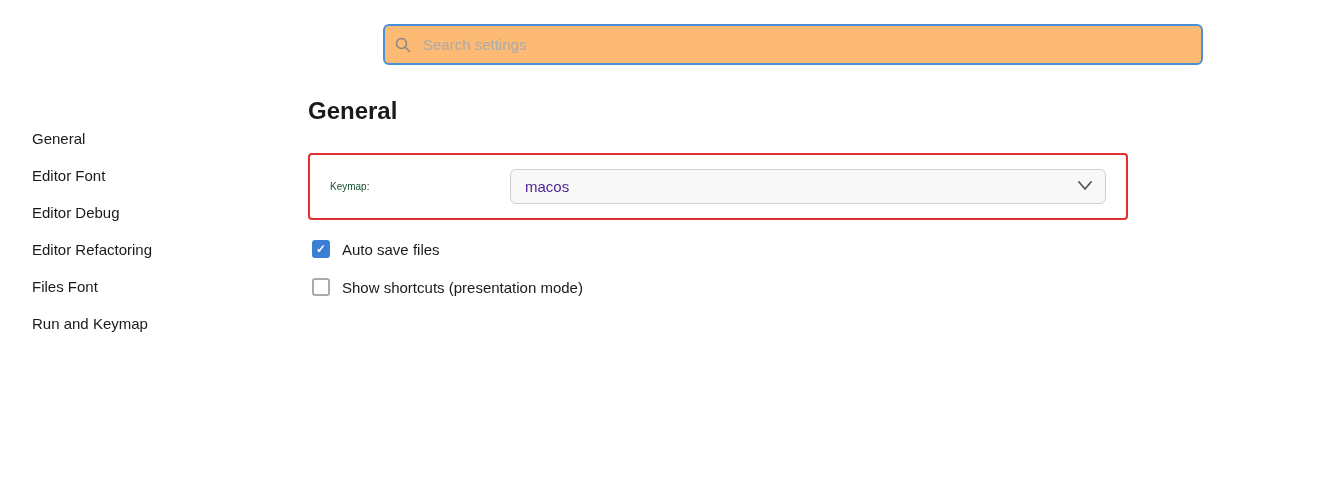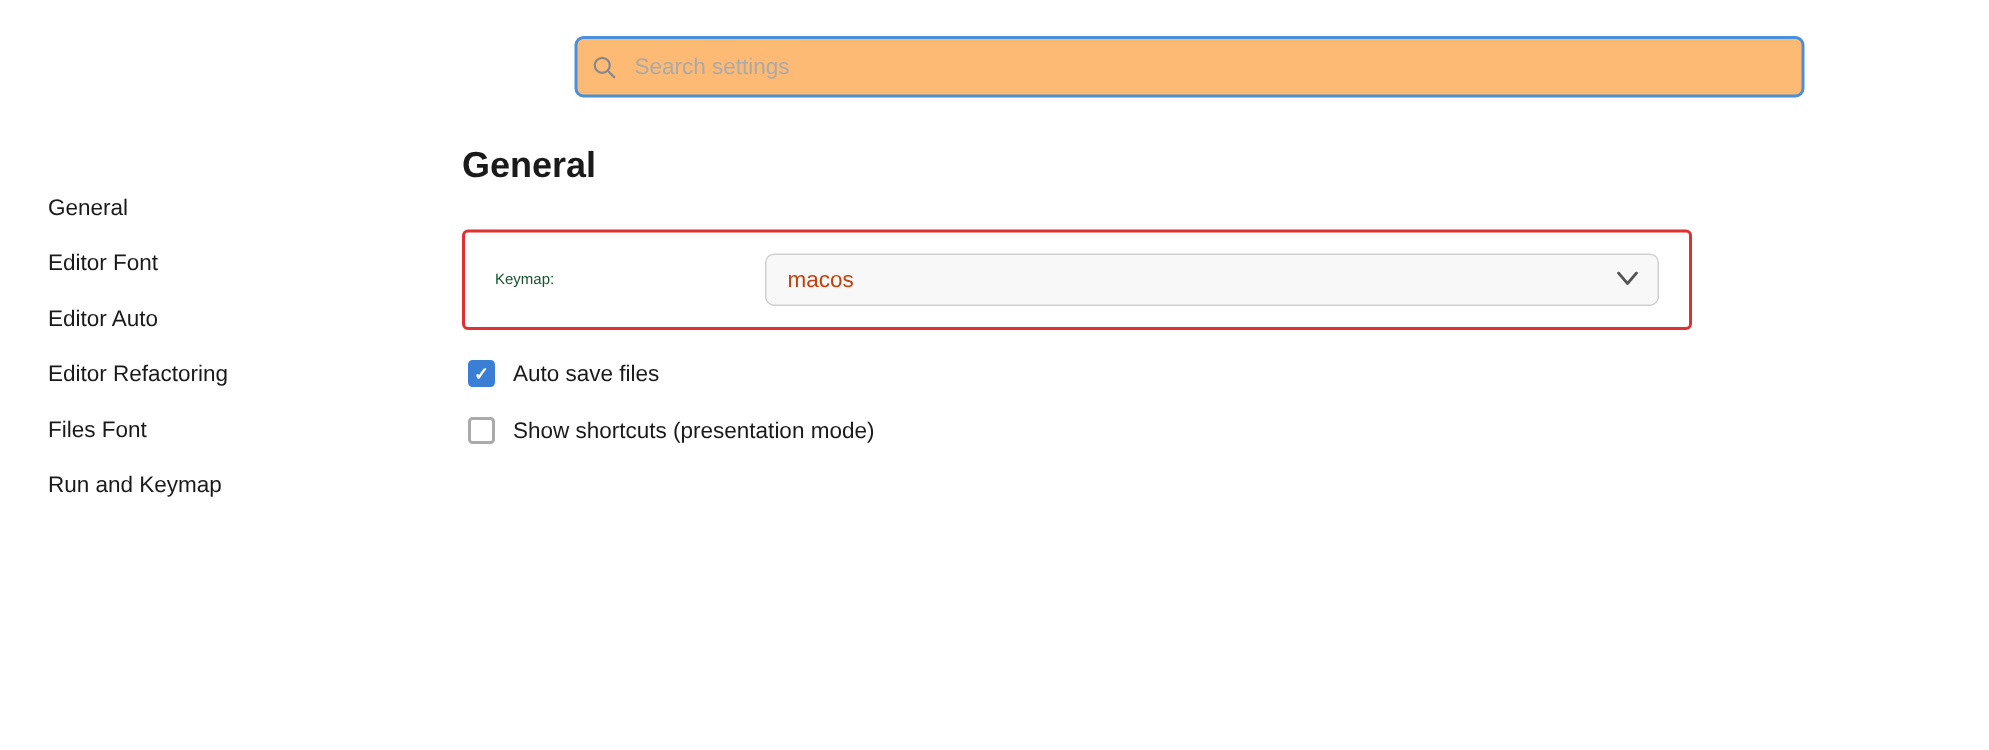--- a/index.html
+++ b/index.html
@@ -114,21 +114,21 @@
       position: relative;
     }
 
     .keymap-select {
       width: 100%;
       padding: 8px 40px 8px 14px;
       font-size: 15px;
       border: 1px solid #d0d0d0;
       border-radius: 6px;
       background: #f8f8f8;
-      color: #c2410c;
+      color: #4c1d95;
       appearance: none;
       cursor: pointer;
       outline: none;
     }
 
     .select-chevron {
       position: absolute;
       right: 14px;
       top: 50%;
       transform: translateY(-50%);
@@ -183,21 +183,21 @@
 <body>
 
 <nav class="sidebar">
   <div class="sidebar-item active">
     <span>General</span>
   </div>
   <div class="sidebar-item">
     <span>Editor Font</span>
   </div>
   <div class="sidebar-item">
-    <span>Editor Auto</span>
+    <span>Editor Debug</span>
   </div>
   <div class="sidebar-item">
     <span>Editor Refactoring</span>
   </div>
   <div class="sidebar-item">
     <span>Files Font</span>
   </div>
   <div class="sidebar-item">
     <span>Run and Keymap</span>
   </div>

